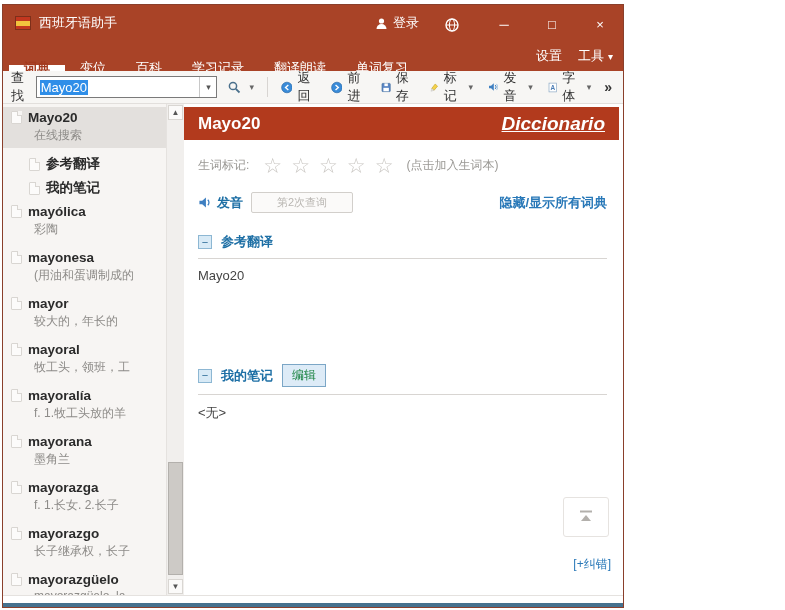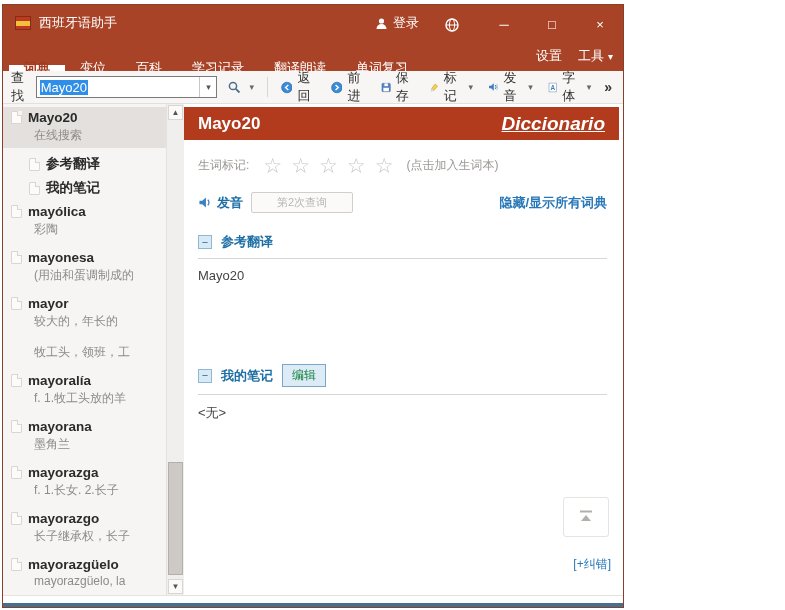--- a/index.html
+++ b/index.html
@@ -269,20 +269,24 @@
 
         <div class="side-item">
           <div class="word-line">
             <span class="doc-icon"></span>
             <span class="word">mayor</span>
           </div>
           <div class="side-sub">较大的，年长的</div>
         </div>
 
         <div class="side-item">
+          <div class="word-line">
+            <span class="doc-icon"></span>
+            <span class="word">mayoral</span>
+          </div>
           <div class="side-sub">牧工头，领班，工</div>
         </div>
 
         <div class="side-item">
           <div class="word-line">
             <span class="doc-icon"></span>
             <span class="word">mayoralía</span>
           </div>
           <div class="side-sub">f.  1.牧工头放的羊</div>
         </div>

